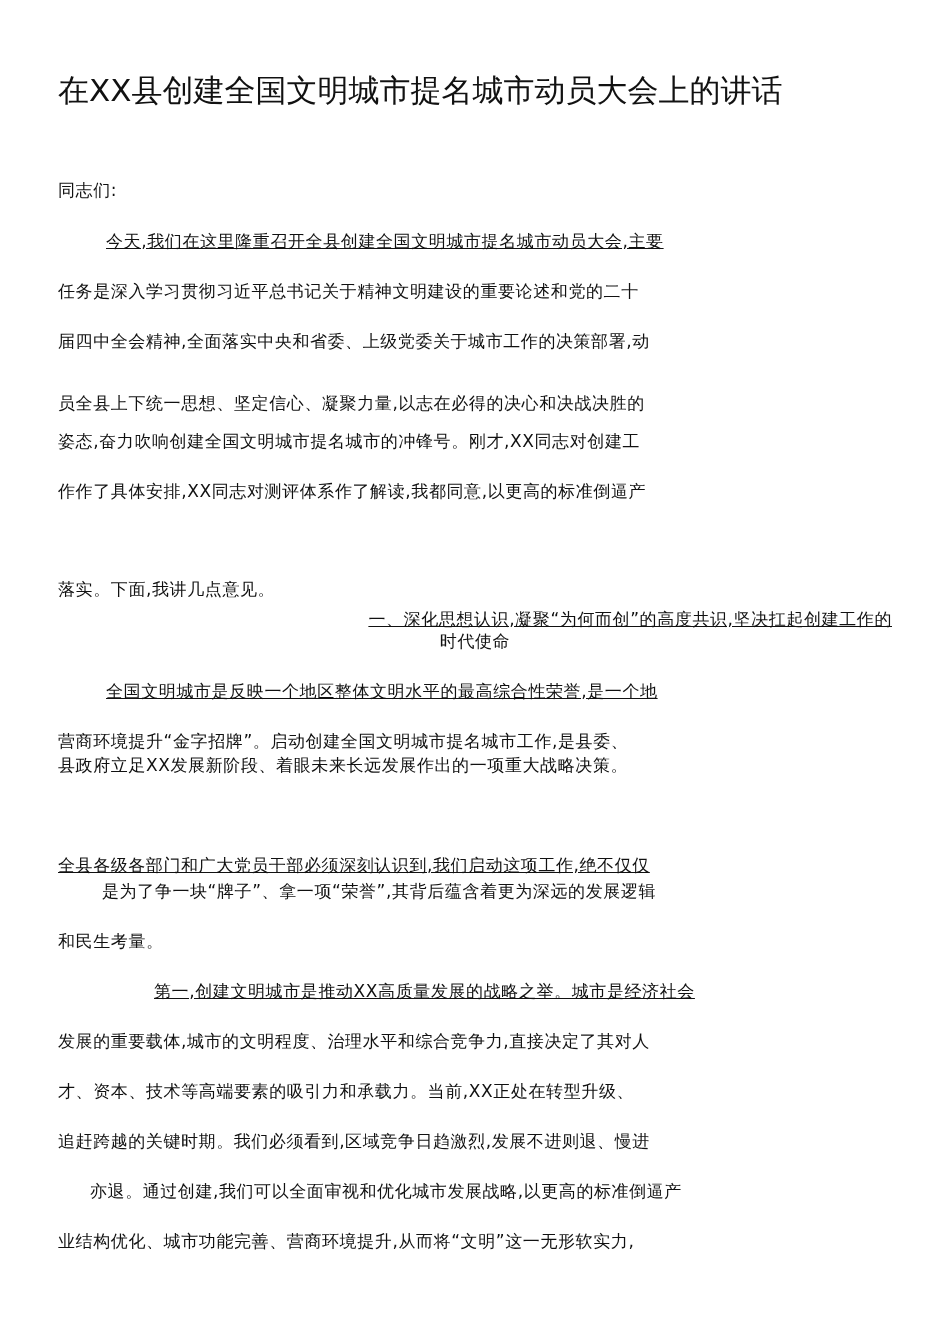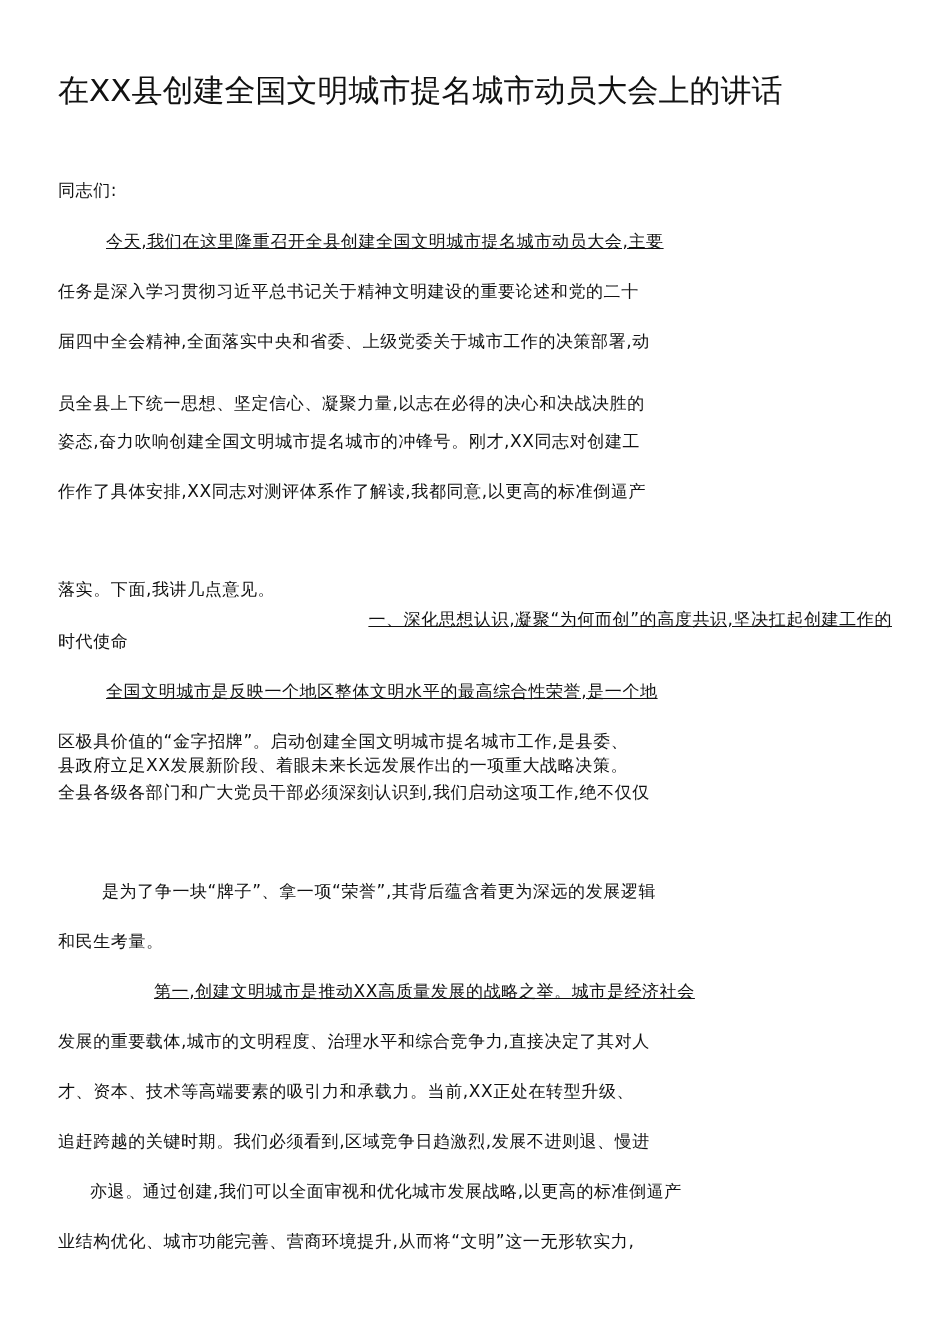--- a/index.html
+++ b/index.html
@@ -20,25 +20,25 @@
   <div id="body-lines">
       <div class="line" style="top: 173px;">同志们:</div>
       <div class="line indent" style="top: 224px;">今天,我们在这里隆重召开全县创建全国文明城市提名城市动员大会,主要</div>
       <div class="line" style="top: 274px;">任务是深入学习贯彻习近平总书记关于精神文明建设的重要论述和党的二十</div>
       <div class="line" style="top: 324px; letter-spacing: 0.571429px;">届四中全会精神,全面落实中央和省委、上级党委关于城市工作的决策部署,动</div>
       <div class="line" style="top: 386px;">员全县上下统一思想、坚定信心、凝聚力量,以志在必得的决心和决战决胜的</div>
       <div class="line" style="top: 424px;">姿态,奋力吹响创建全国文明城市提名城市的冲锋号。刚才,XX同志对创建工</div>
       <div class="line" style="top: 474px;">作作了具体安排,XX同志对测评体系作了解读,我都同意,以更高的标准倒逼产</div>
       <div class="line" style="top: 524px; margin-top: 48px;">落实。下面,我讲几点意见。</div>
       <div class="line indent" style="top: 602px; text-align: right;">一、深化思想认识,凝聚“为何而创”的高度共识,坚决扛起创建工作的</div>
-      <div class="line" style="top: 624px;">时代使命</div>
+      <div class="line" style="top: 624px; text-align: center;">时代使命</div>
       <div class="line indent" style="top: 674px;">全国文明城市是反映一个地区整体文明水平的最高综合性荣誉,是一个地</div>
-      <div class="line" style="top: 724px;">区极具价值的“金字招牌”。启动创建全国文明城市提名城市工作,是县委、</div>
+      <div class="line" style="top: 724px;">营商环境提升“金字招牌”。启动创建全国文明城市提名城市工作,是县委、</div>
       <div class="line" style="top: 748px;">县政府立足XX发展新阶段、着眼未来长远发展作出的一项重大战略决策。</div>
-      <div class="line" style="top: 775px; letter-spacing: 0.571429px;">全县各级各部门和广大党员干部必须深刻认识到,我们启动这项工作,绝不仅仅</div>
+      <div class="line" style="top: 848px; letter-spacing: 0.571429px; text-decoration: underline;">全县各级各部门和广大党员干部必须深刻认识到,我们启动这项工作,绝不仅仅</div>
       <div class="line" style="top: 874px; margin-left: 44px;">是为了争一块“牌子”、拿一项“荣誉”,其背后蕴含着更为深远的发展逻辑</div>
       <div class="line" style="top: 924px;">和民生考量。</div>
       <div class="line indent" style="top: 974px; margin-left: 48px;">第一,创建文明城市是推动XX高质量发展的战略之举。城市是经济社会</div>
       <div class="line" style="top: 1024px; letter-spacing: 0.571429px;">发展的重要载体,城市的文明程度、治理水平和综合竞争力,直接决定了其对人</div>
       <div class="line" style="top: 1074px;">才、资本、技术等高端要素的吸引力和承载力。当前,XX正处在转型升级、</div>
       <div class="line" style="top: 1124px; letter-spacing: 0.571429px;">追赶跨越的关键时期。我们必须看到,区域竞争日趋激烈,发展不进则退、慢进</div>
       <div class="line" style="top: 1174px; letter-spacing: 0.571429px; margin-left: 32px;">亦退。通过创建,我们可以全面审视和优化城市发展战略,以更高的标准倒逼产</div>
       <div class="line" style="top: 1224px;">业结构优化、城市功能完善、营商环境提升,从而将“文明”这一无形软实力,</div>
     </div>
 </div>

